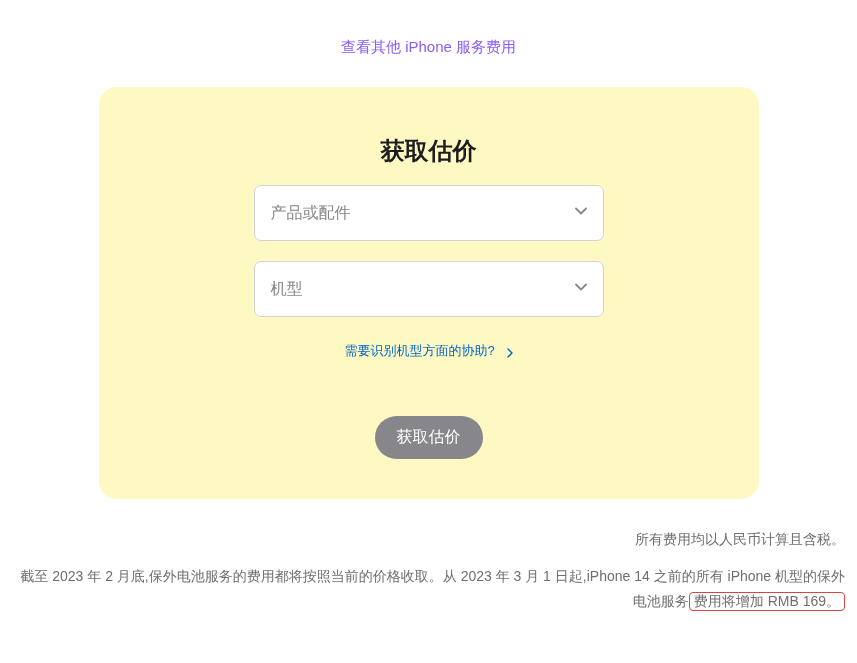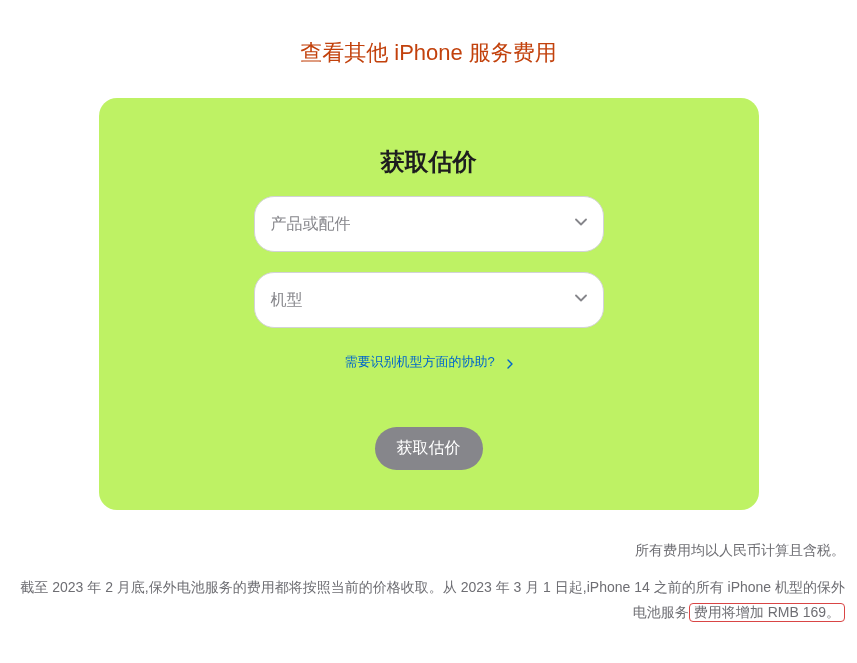--- a/index.html
+++ b/index.html
@@ -13,27 +13,27 @@
       width: 857px;
       height: 663px;
       color: #1d1d1f;
     }
     .top-link {
       text-align: center;
       padding-top: 38px;
       padding-bottom: 30px;
     }
     .top-link a {
-      color: #c2410c;
+      color: #8b5cf6;
       text-decoration: none;
-      font-size: 22px;
+      font-size: 15px;
       font-weight: 400;
     }
     .card {
-      background: #bef264;
+      background: #fef9c3;
       border-radius: 18px;
       width: 660px;
       margin: 0 auto;
       padding: 48px 40px 40px;
       text-align: center;
     }
     .card-title {
       font-size: 24px;
       font-weight: 600;
       margin-bottom: 18px;
@@ -47,21 +47,21 @@
     .select-wrapper {
       position: relative;
       width: 350px;
       margin: 0 auto 20px;
     }
     .select-box {
       width: 100%;
       height: 56px;
       background: #ffffff;
       border: 1px solid #d2d2d7;
-      border-radius: 20px;
+      border-radius: 7px;
       padding: 0 40px 0 16px;
       font-size: 16px;
       color: #86868b;
       text-align: left;
       cursor: pointer;
       display: flex;
       align-items: center;
       position: relative;
     }
     .chevron {

